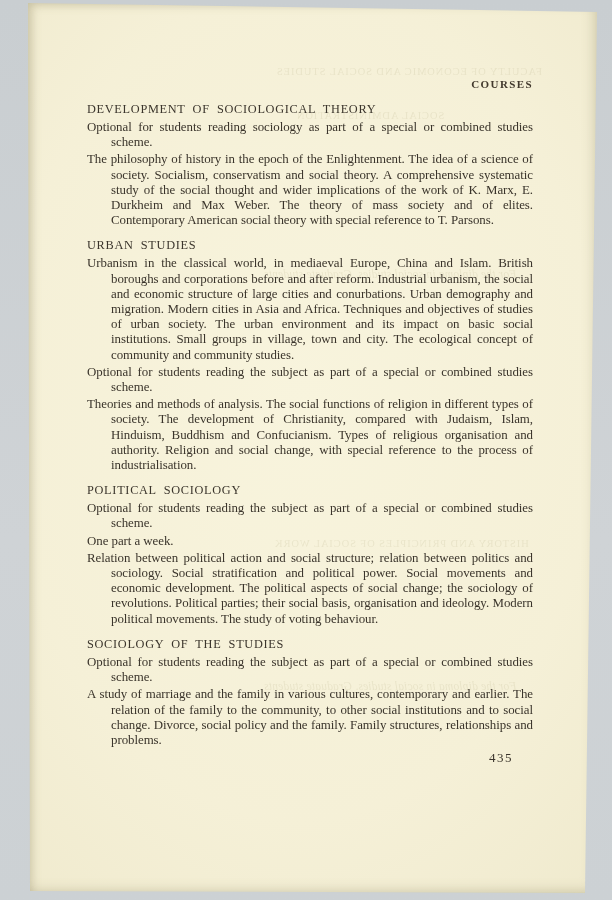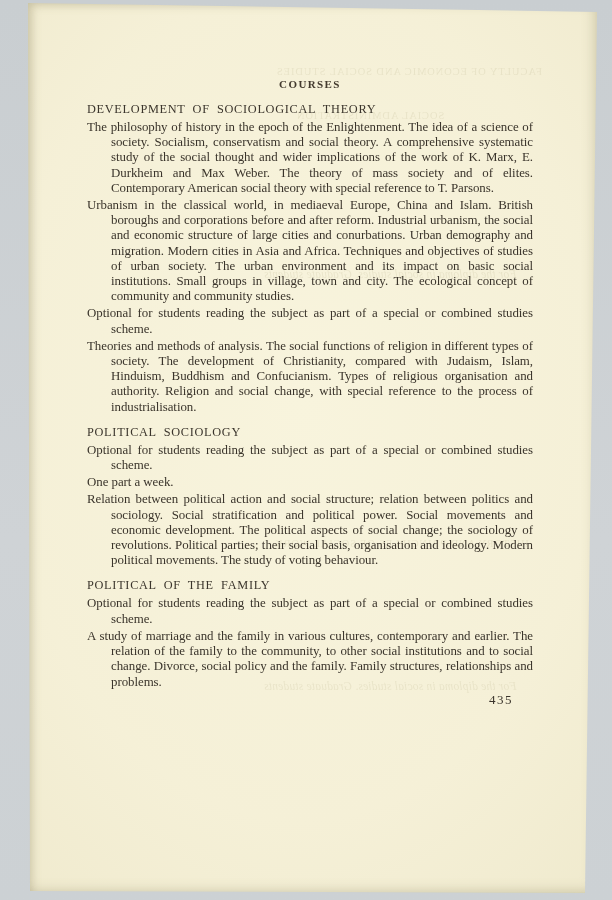--- a/index.html
+++ b/index.html
@@ -20,21 +20,21 @@
     box-shadow: inset 4px 3px 10px rgba(140,130,95,0.33), inset -5px -4px 12px rgba(140,130,95,0.26);
     filter: drop-shadow(1px 1px 2px rgba(90,95,100,0.45));
   }
   .content {
     position: absolute; left: 59px; top: 76px; width: 446px;
     color: #3a342b;
     font-size: 12.9px; line-height: 15.2px;
     text-align: justify; letter-spacing: -0.05px;
   }
   .runhead {
-    text-align: center; font-weight: bold;
+    text-align: right; font-weight: bold;
     font-size: 11px; line-height: 12px;
     letter-spacing: 1.4px; word-spacing: 2px;
     margin: 0 0 12px 0; color: #42392d;
   }
   .course-heading {
     font-weight: normal; font-size: 12.3px; line-height: 14px;
     letter-spacing: 0.7px; word-spacing: 3.5px;
     margin: 10px 0 4px 0; text-align: left; color: #3b352c;
   }
   .para { margin: 0 0 2px 0; padding-left: 24px; text-indent: -24px; }
@@ -63,41 +63,43 @@
     <span class="ghost g2">SOCIAL ADMINISTRATION</span>
     <span class="ghost g3">For the diploma in social studies.  Graduate students</span>
     <span class="ghost g4">HISTORY AND PRINCIPLES OF SOCIAL WORK</span>
     <span class="ghost g5">For the diploma in social studies.  Graduate students</span>
 
     <div class="content">
       <div class="runhead">COURSES</div>
 
       <section>
         <h3 class="course-heading">DEVELOPMENT OF SOCIOLOGICAL THEORY</h3>
+        <p class="para">Optional for students reading sociology as part of a special or combined studies scheme.</p>
         <p class="para">The philosophy of history in the epoch of the Enlightenment.  The idea of a science of society.  Socialism, conservatism and social theory.  A comprehensive systematic study of the social thought and wider implications of the work of K. Marx, E. Durkheim and Max Weber.  The theory of mass society and of elites.  Contemporary American social theory with special reference to T. Parsons.</p>
       </section>
 
       <section>
+        <h3 class="course-heading">URBAN STUDIES</h3>
         <p class="para">Urbanism in the classical world, in mediaeval Europe, China and Islam.  British boroughs and corporations before and after reform.  Industrial urbanism, the social and economic structure of large cities and conurbations.  Urban demography and migration.  Modern cities in Asia and Africa.  Techniques and objectives of studies of urban society.  The urban environment and its impact on basic social institutions.  Small groups in village, town and city.  The ecological concept of community and community studies.</p>
       </section>
 
       <section>
         <p class="para">Optional for students reading the subject as part of a special or combined studies scheme.</p>
         <p class="para">Theories and methods of analysis.  The social functions of religion in different types of society.  The development of Christianity, compared with Judaism, Islam, Hinduism, Buddhism and Confucianism.  Types of religious organisation and authority.  Religion and social change, with special reference to the process of industrialisation.</p>
       </section>
 
       <section>
         <h3 class="course-heading">POLITICAL SOCIOLOGY</h3>
         <p class="para">Optional for students reading the subject as part of a special or combined studies scheme.</p>
         <p class="para">One part a week.</p>
         <p class="para">Relation between political action and social structure;  relation between politics and sociology.  Social stratification and political power.  Social movements and economic development.  The political aspects of social change;  the sociology of revolutions.  Political parties;  their social basis, organisation and ideology.  Modern political movements.  The study of voting behaviour.</p>
       </section>
 
       <section>
-        <h3 class="course-heading">POLITICAL OF THE FAMILY</h3>
+        <h3 class="course-heading">SOCIOLOGY OF THE STUDIES</h3>
         <p class="para">Optional for students reading the subject as part of a special or combined studies scheme.</p>
         <p class="para">A study of marriage and the family in various cultures, contemporary and earlier.  The relation of the family to the community, to other social institutions and to social change.  Divorce, social policy and the family.  Family structures, relationships and problems.</p>
       </section>
 
       <div class="pagenum">435</div>
     </div>
   </div>
 </div>
 
 </body></html>

